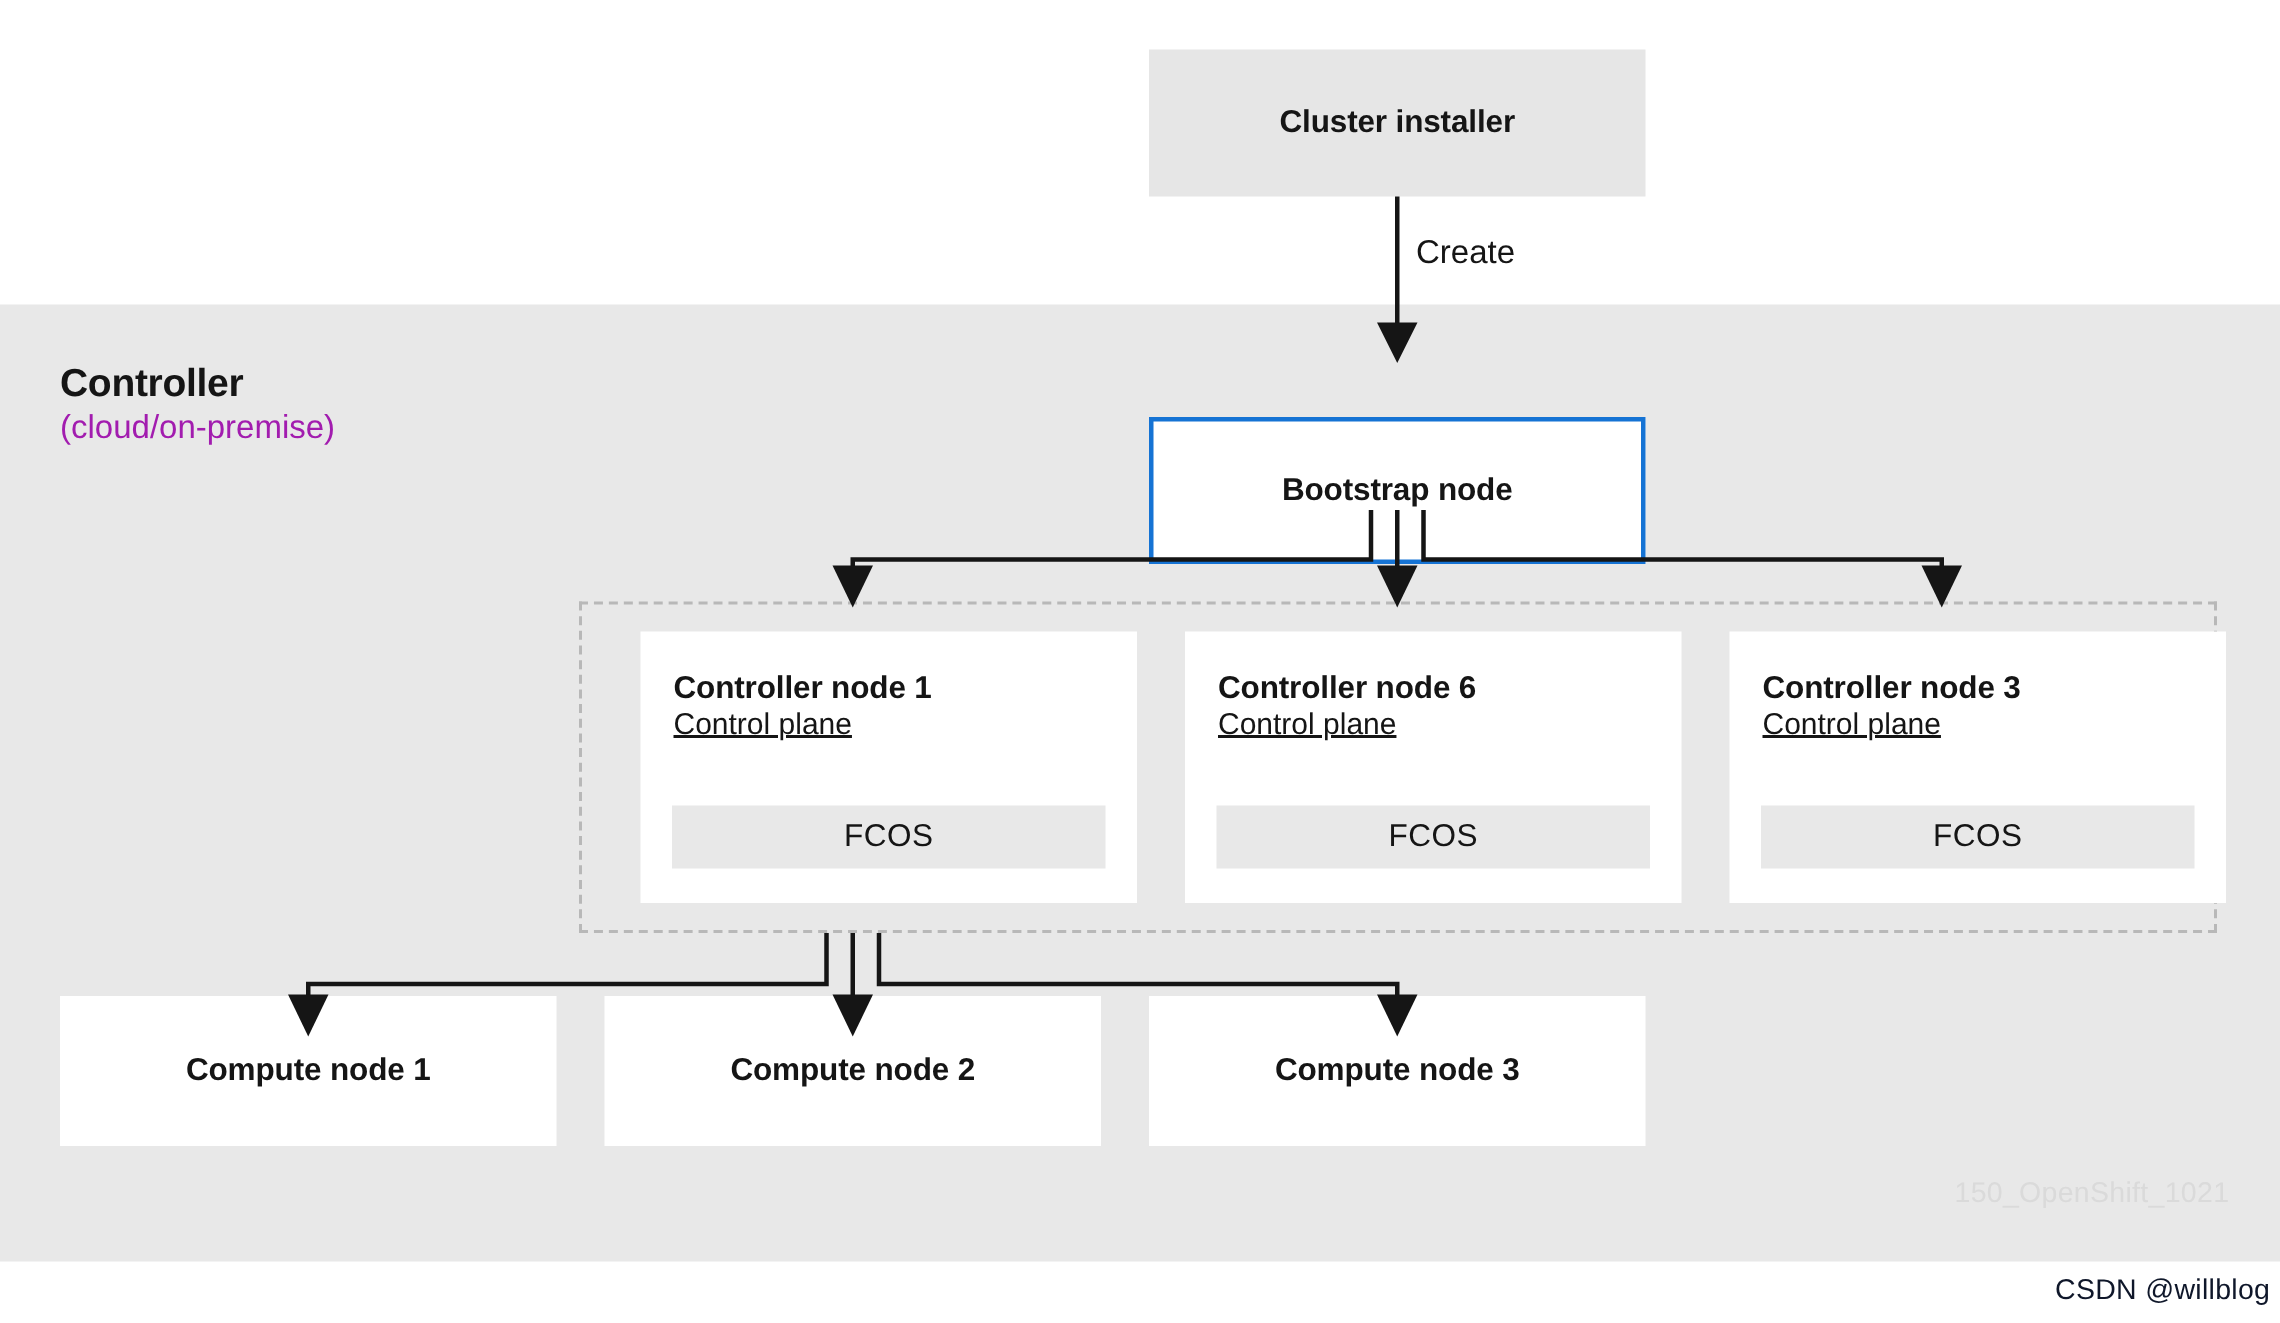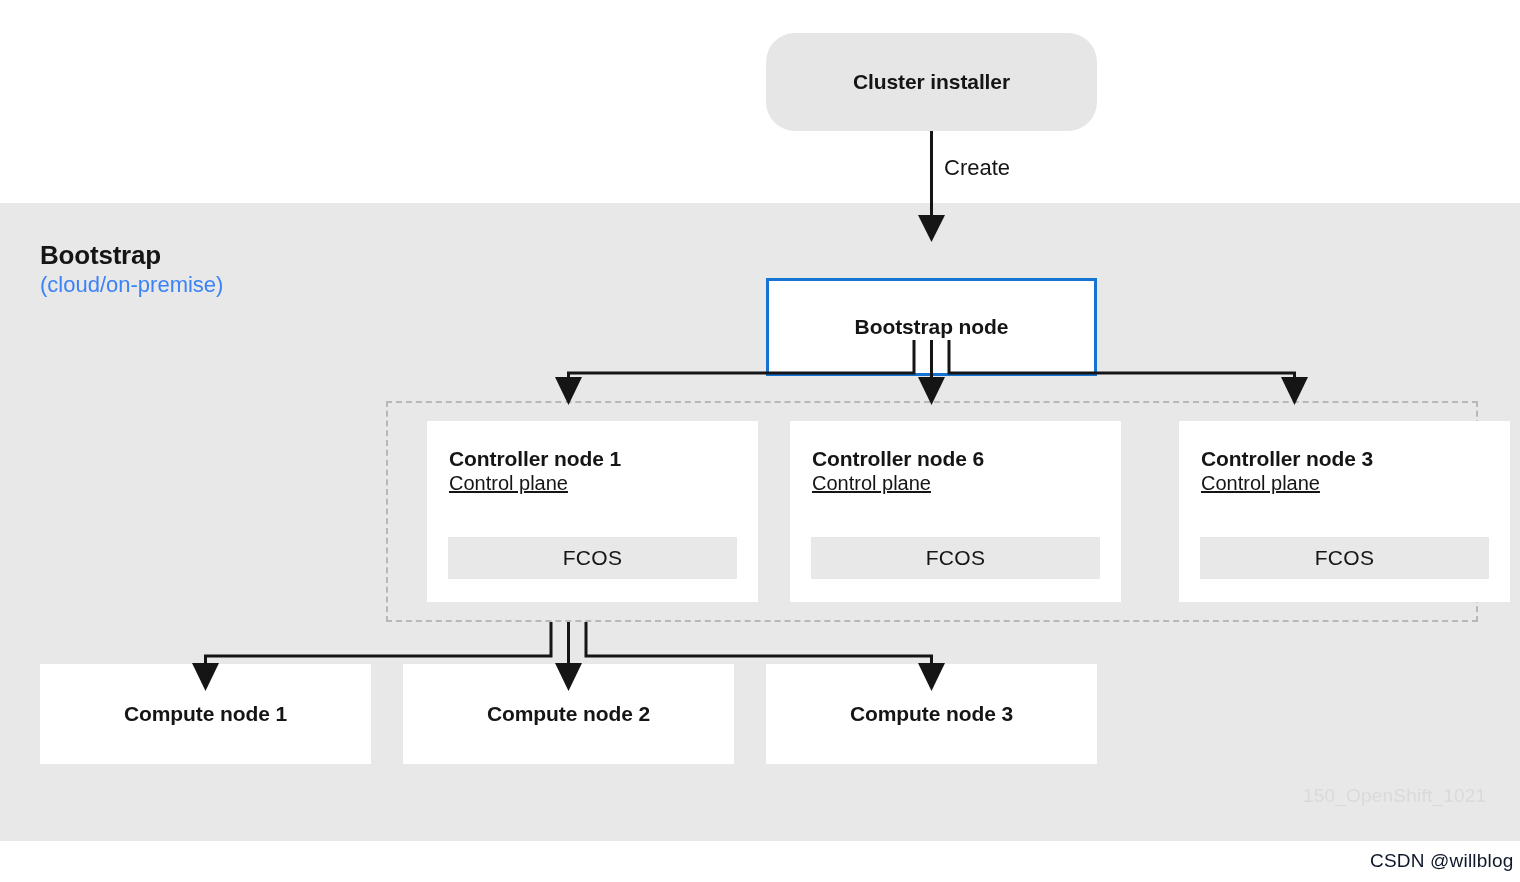--- a/index.html
+++ b/index.html
@@ -39,32 +39,31 @@
     letter-spacing: -0.2px;
     color: #151515;
     white-space: nowrap;
   }
   .datacenter-sub {
     position: absolute;
     left: 40px;
     top: 272px;
     font-size: 22px;
     font-weight: normal;
-    color: #3b82f6;
+    color: #a21caf;
     white-space: nowrap;
   }
 
   
   .box {
     position: absolute;
     box-sizing: border-box;
   }
   .box-gray {
     background: #e6e6e6;
-    border-radius: 29px;
   }
   .box-blue-border {
     background: #ffffff;
     border: 3px solid #1573D4;
   }
   .box-center-label {
     display: flex;
     align-items: center;
     justify-content: center;
     text-align: center;
@@ -108,21 +107,21 @@
     position: absolute;
     top: 421px;
     width: 331px;
     height: 181px;
     background: #ffffff;
     box-sizing: border-box;
     margin-left: 24px;
   }
   #controller-node-1 { left: 403px; }
   #controller-node-2 { left: 766px; }
-  #controller-node-3 { left: 1155px; }
+  #controller-node-3 { left: 1129px; }
 
   .controller-title {
     position: absolute;
     left: 22px;
     top: 26px;
     font-size: 21px;
     font-weight: bold;
     letter-spacing: -0.1px;
     color: #151515;
     white-space: nowrap;
@@ -219,21 +218,21 @@
     white-space: nowrap;
     letter-spacing: 0.2px;
   }
 </style>
 </head>
 <body>
 
 <div id="canvas">
 
   <div class="datacenter-band"></div>
-  <div class="datacenter-title">Bootstrap</div>
+  <div class="datacenter-title">Controller</div>
   <div class="datacenter-sub">(cloud/on-premise)</div>
 
   <div id="cluster-installer" class="box box-gray box-center-label">Cluster installer</div>
 
   <div class="create-label">Create</div>
 
   <div id="bootstrap-node" class="box box-blue-border box-center-label">Bootstrap node</div>
 
   <div class="controller-group"></div>
 

